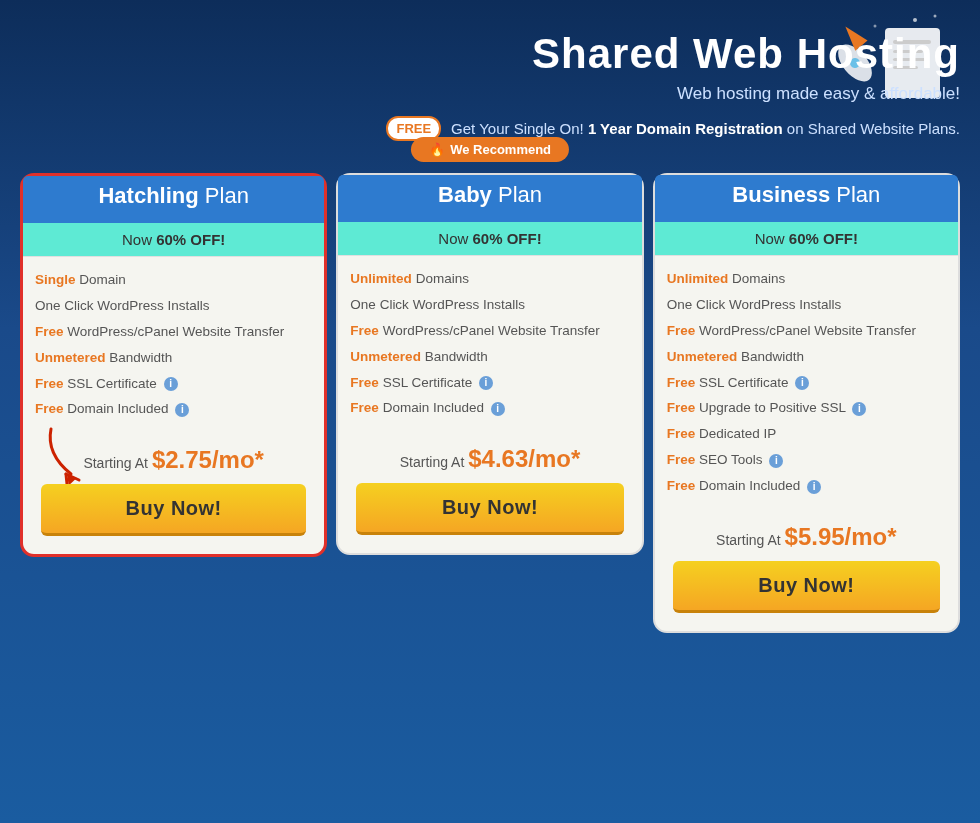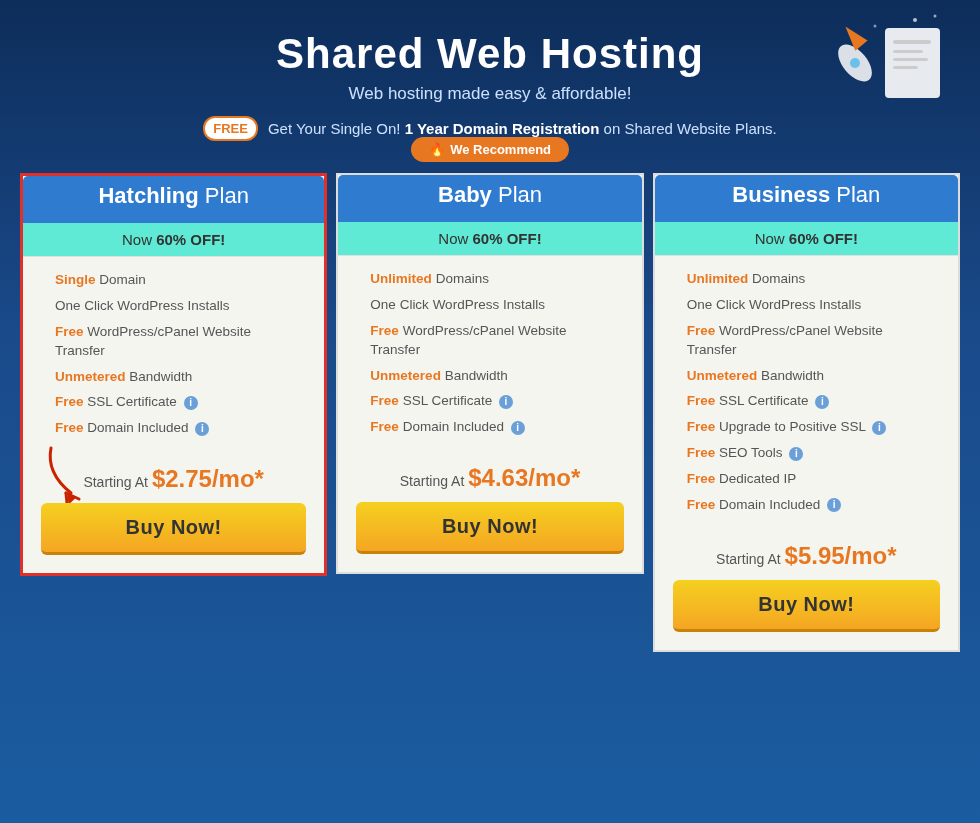--- a/index.html
+++ b/index.html
@@ -13,21 +13,21 @@
 
     .page-wrapper {
       width: 980px;
       min-height: 823px;
       background: linear-gradient(180deg, #0d2d5a 0%, #1a4a8a 40%, #1a5ca0 100%);
       position: relative;
       padding: 30px 20px 40px;
     }
 
     .header {
-      text-align: center;
+      text-align: right;
       margin-bottom: 32px;
       position: relative;
       z-index: 1;
     }
 
     .header h1 {
       color: #fff;
       font-size: 42px;
       font-weight: 900;
       letter-spacing: 1px;
@@ -69,21 +69,21 @@
       justify-content: center;
       align-items: flex-start;
       gap: 0;
       margin-top: 30px;
       position: relative;
       z-index: 1;
     }
 
     .plan-card {
       background: #f5f5f0;
-      border-radius: 0;
+      border-radius: 14px;
       width: 312px;
       position: relative;
       overflow: visible;
     }
 
     .plan-card.hatchling {
       border: 3px solid #e0302a;
       z-index: 2;
       margin-right: -1px;
     }
@@ -124,21 +124,21 @@
       font-size: 15px;
       color: #333;
       border-bottom: 1px solid #e0e0e0;
     }
 
     .card-discount strong {
       font-weight: 900;
     }
 
     .card-features {
-      padding: 14px 32px 10px;
+      padding: 14px 12px 10px;
       list-style: none;
     }
 
     .card-features li {
       color: #555;
       font-size: 13.5px;
       margin-bottom: 7px;
       line-height: 1.4;
     }
 
@@ -325,22 +325,22 @@
         <h2><strong>Business</strong> Plan</h2>
       </div>
       <div class="card-discount">Now <strong>60% OFF!</strong></div>
       <ul class="card-features">
         <li><span class="orange">Unlimited</span> Domains</li>
         <li>One Click WordPress Installs</li>
         <li><span class="orange">Free</span> WordPress/cPanel Website Transfer</li>
         <li><span class="orange">Unmetered</span> Bandwidth</li>
         <li><span class="orange">Free</span> SSL Certificate <span class="info-icon">i</span></li>
         <li><span class="orange">Free</span> Upgrade to Positive SSL <span class="info-icon">i</span></li>
+        <li><span class="orange">Free</span> Dedicated IP</li>
         <li><span class="orange">Free</span> SEO Tools <span class="info-icon">i</span></li>
-        <li><span class="orange">Free</span> Dedicated IP</li>
         <li><span class="orange">Free</span> Domain Included <span class="info-icon">i</span></li>
       </ul>
       <div class="card-footer">
         <div class="starting-at">Starting At <span class="price">$5.95/mo*</span></div>
         <button class="buy-btn">Buy Now!</button>
       </div>
     </div>
 
   </div>
 </div>

